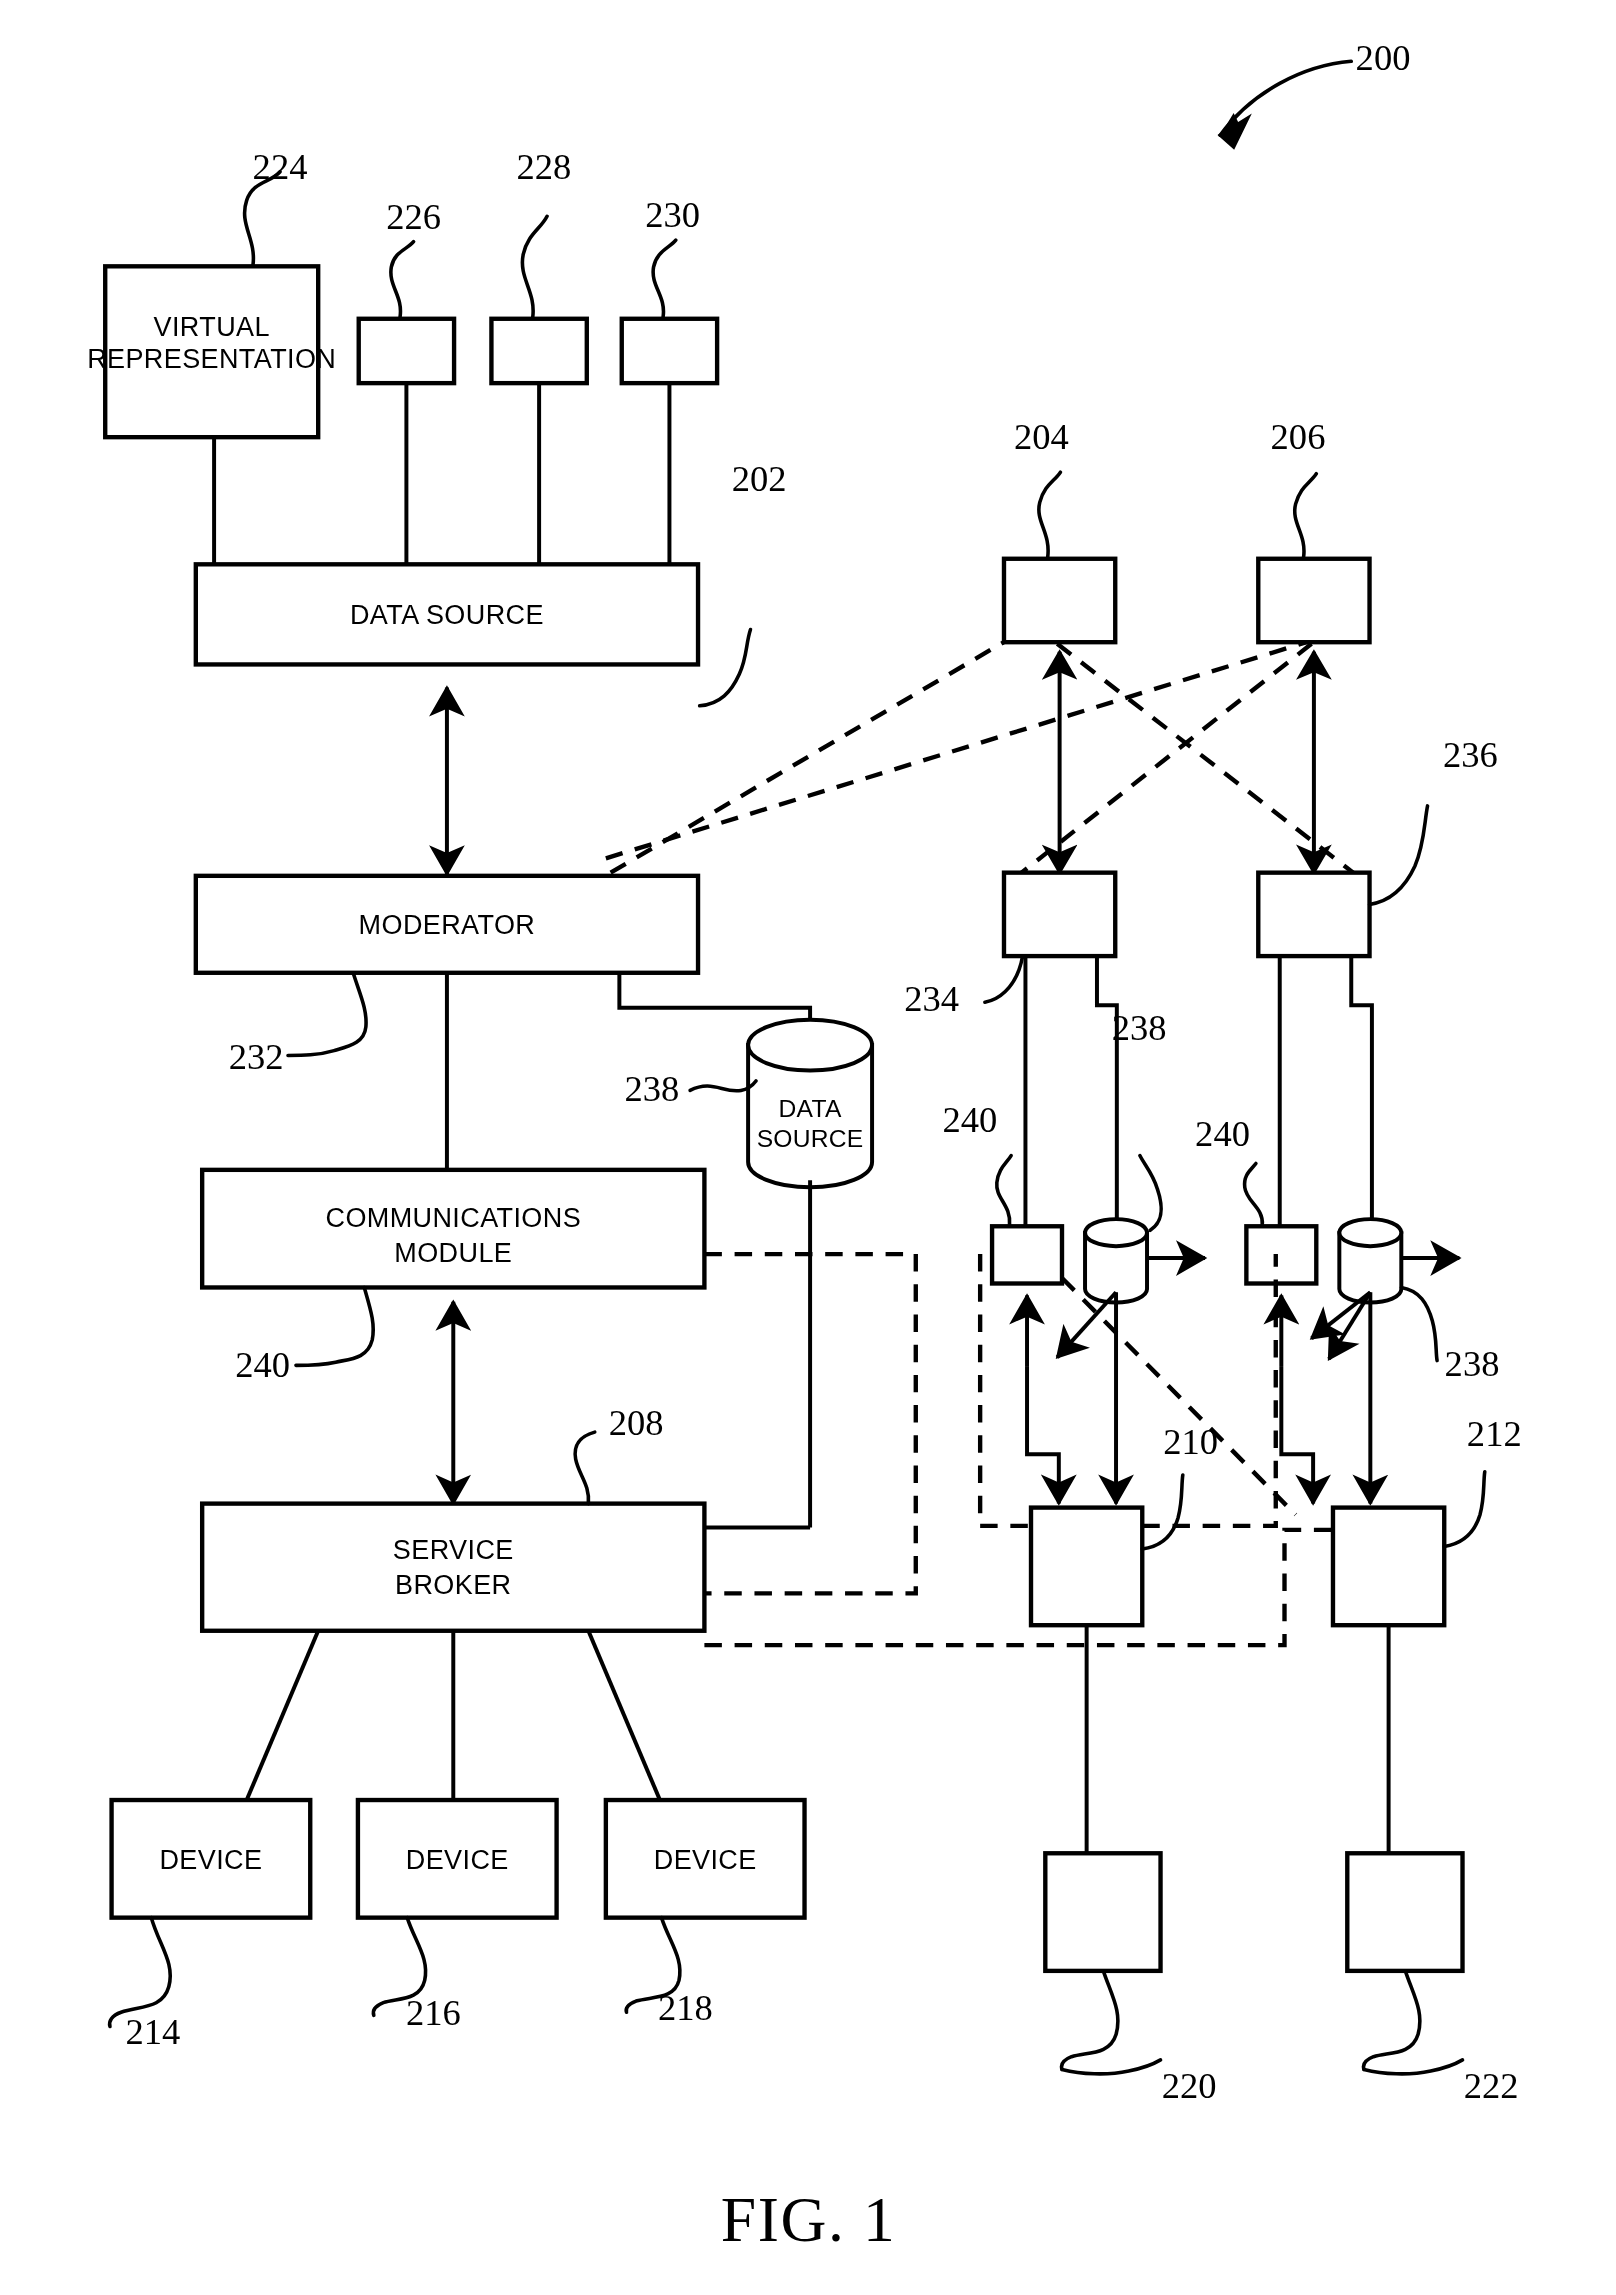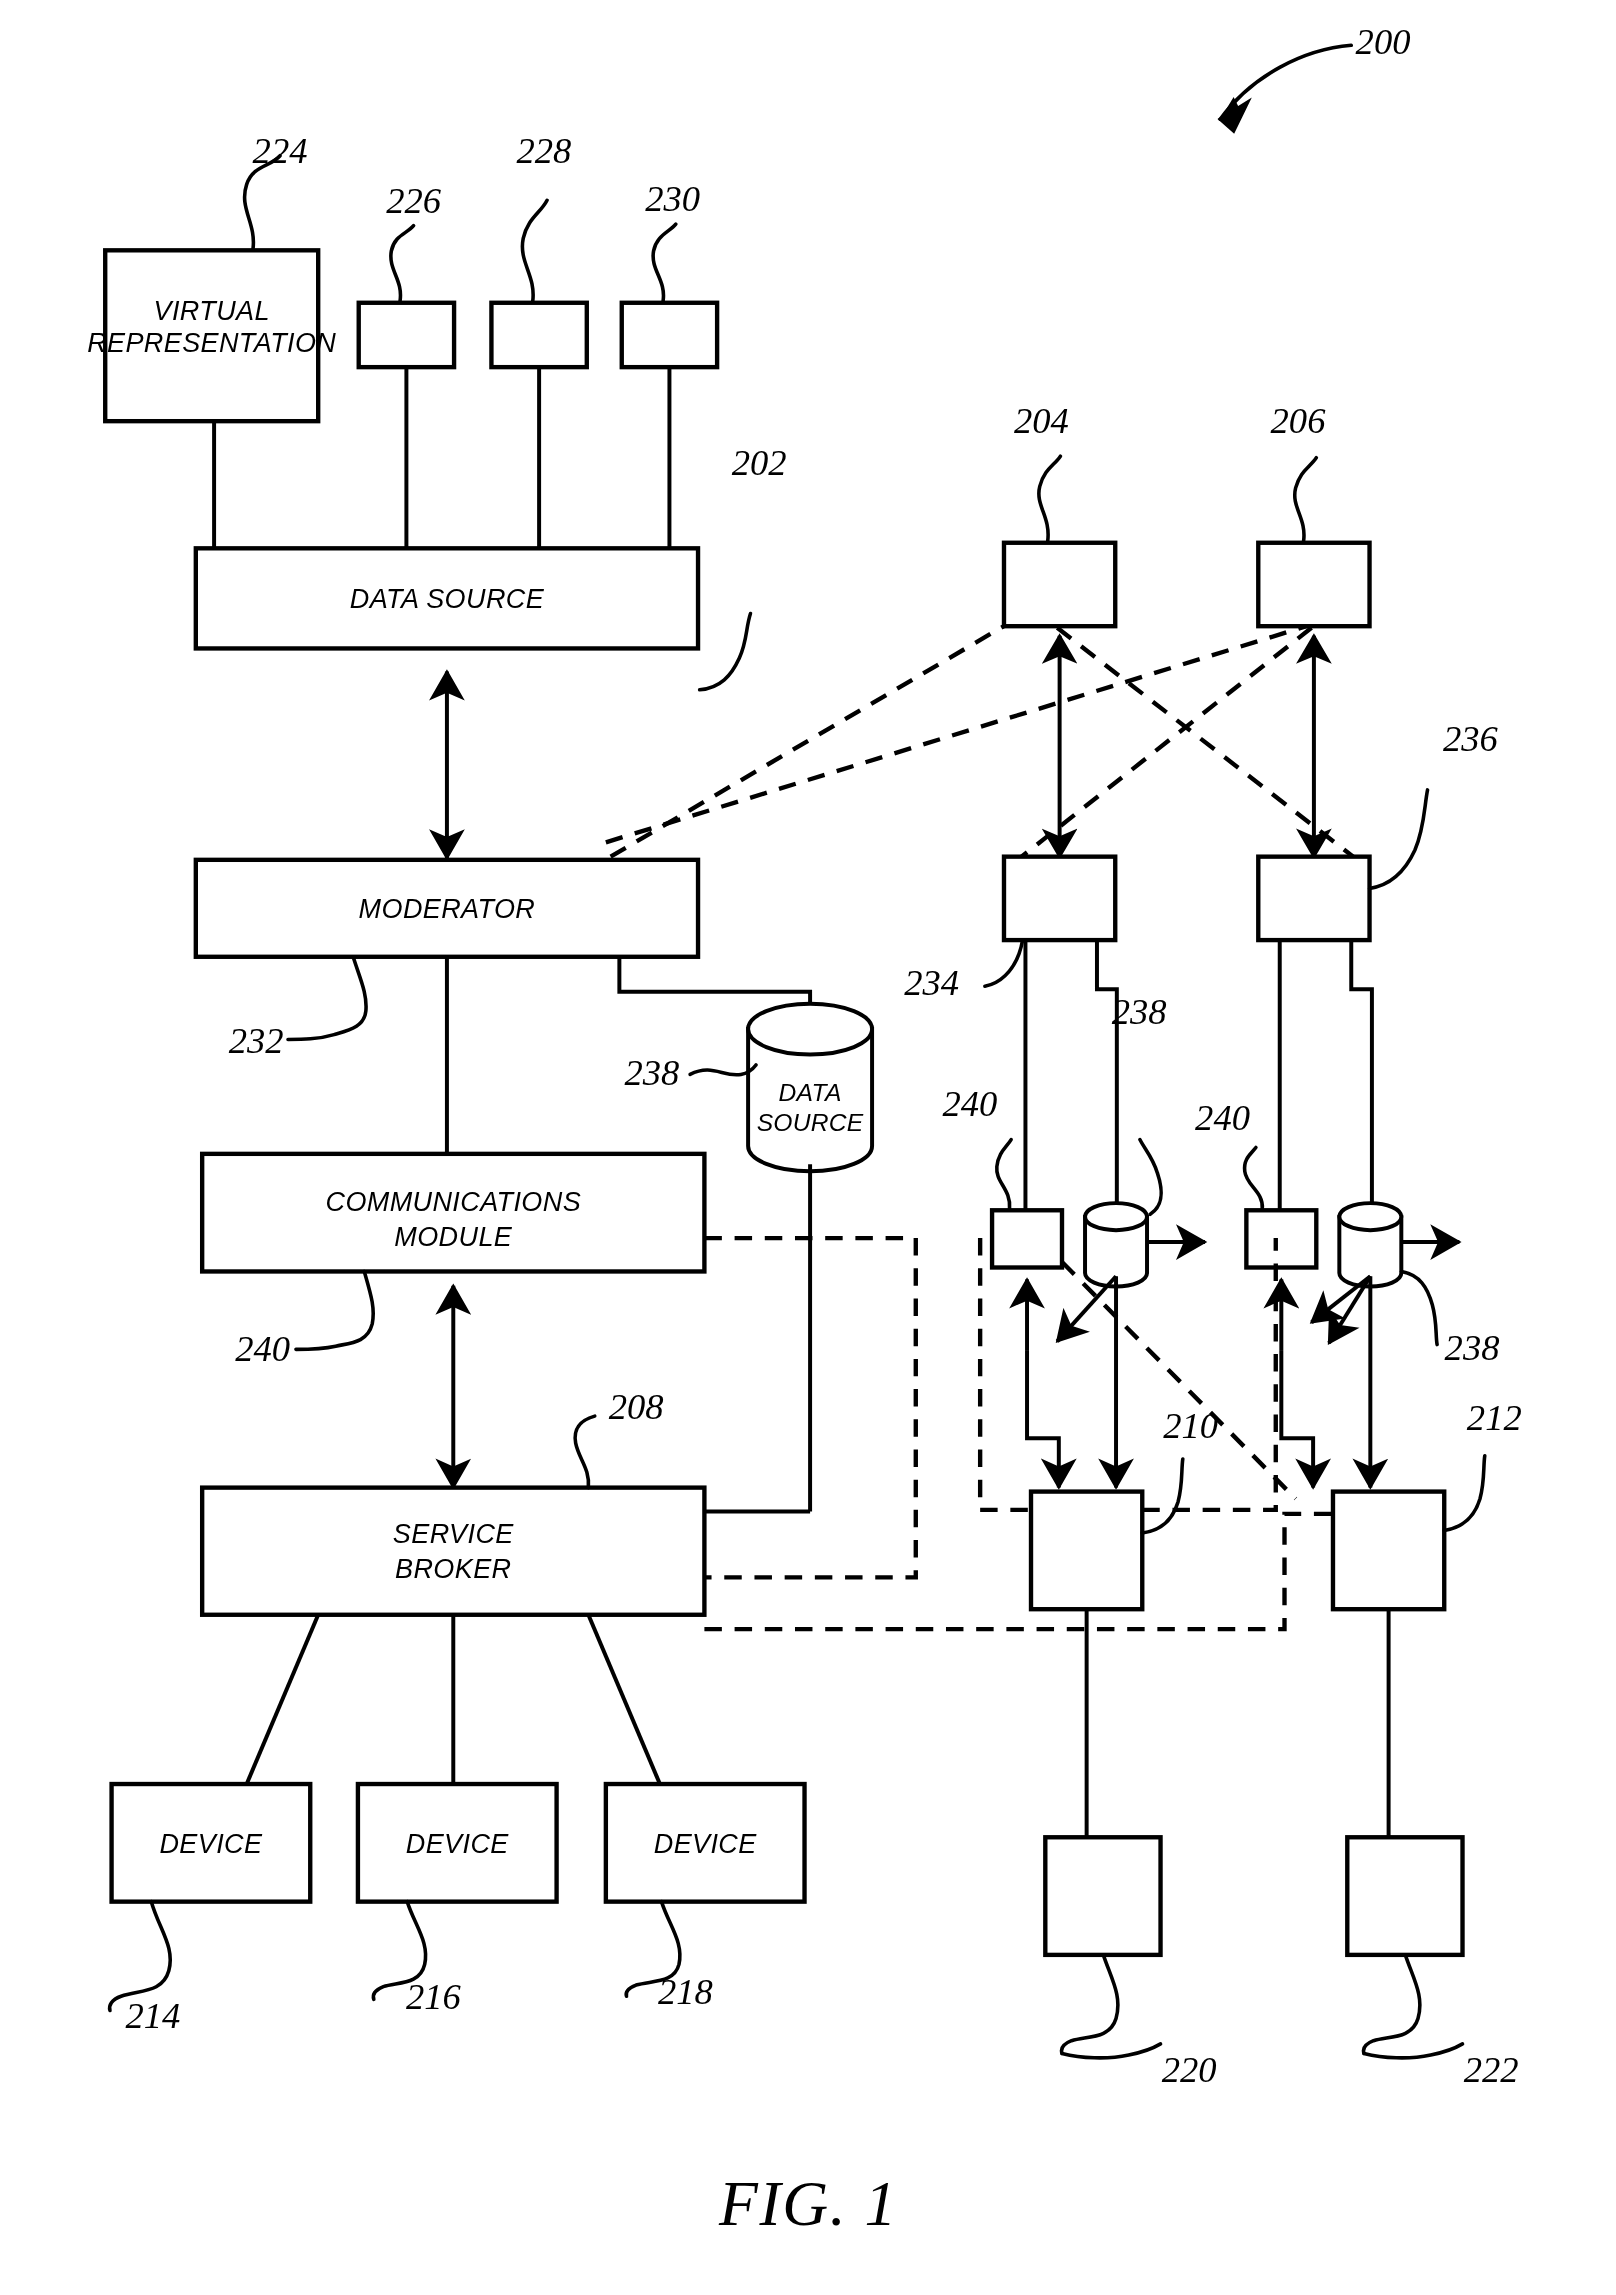--- a/index.html
+++ b/index.html
@@ -10,24 +10,23 @@
   }
   body {
     width: 1617px;
     height: 2295px;
     position: relative;
     font-family: "Liberation Sans", sans-serif;
     overflow: hidden;
   }
   #fig-root {
     position: absolute;
-    top: 0; left: 0;
+    top: 16px; left: 0;
     width: 1617px;
     height: 1938px;
-    font-style: italic;
   }
   svg { display: block; }
   .box-heavy {
     fill: #ffffff;
     stroke: #000000;
     stroke-width: 5.5;
   }
   .cyl-body {
     fill: #ffffff;
     stroke: #000000;

